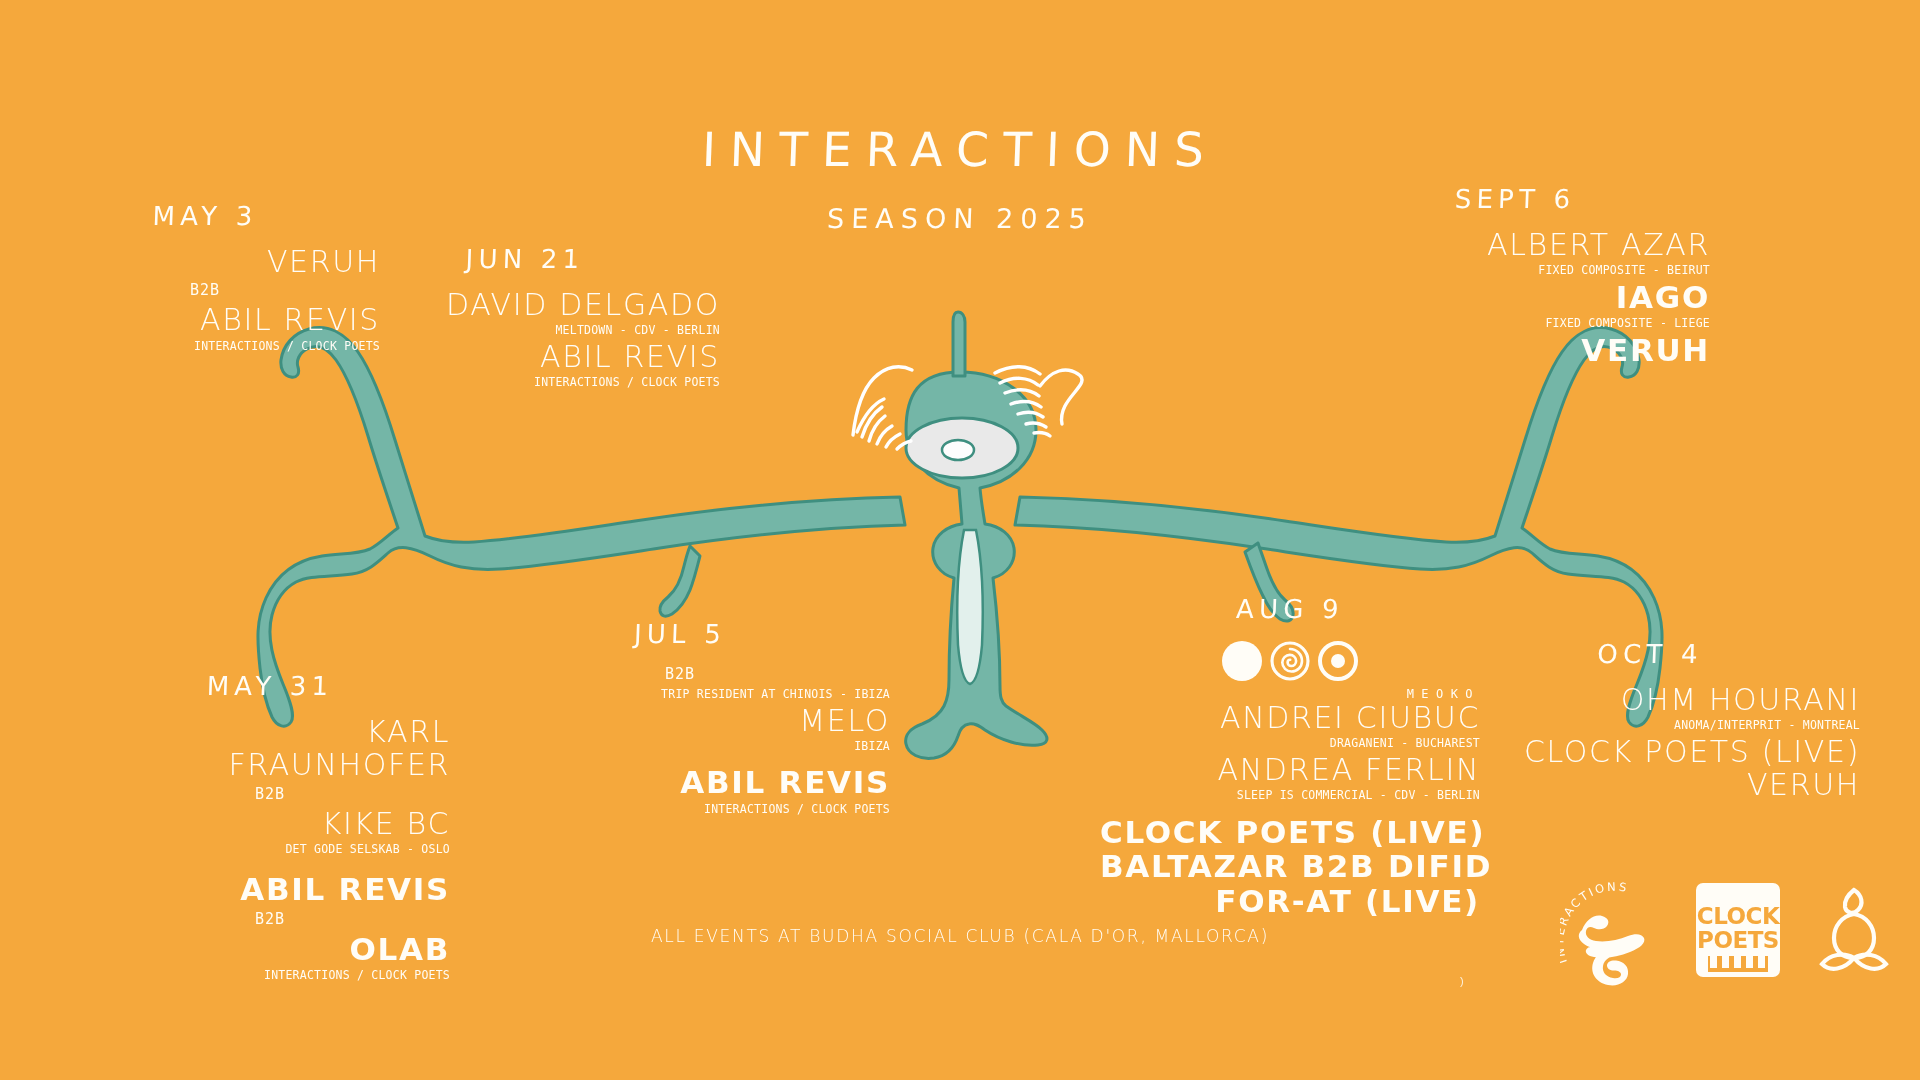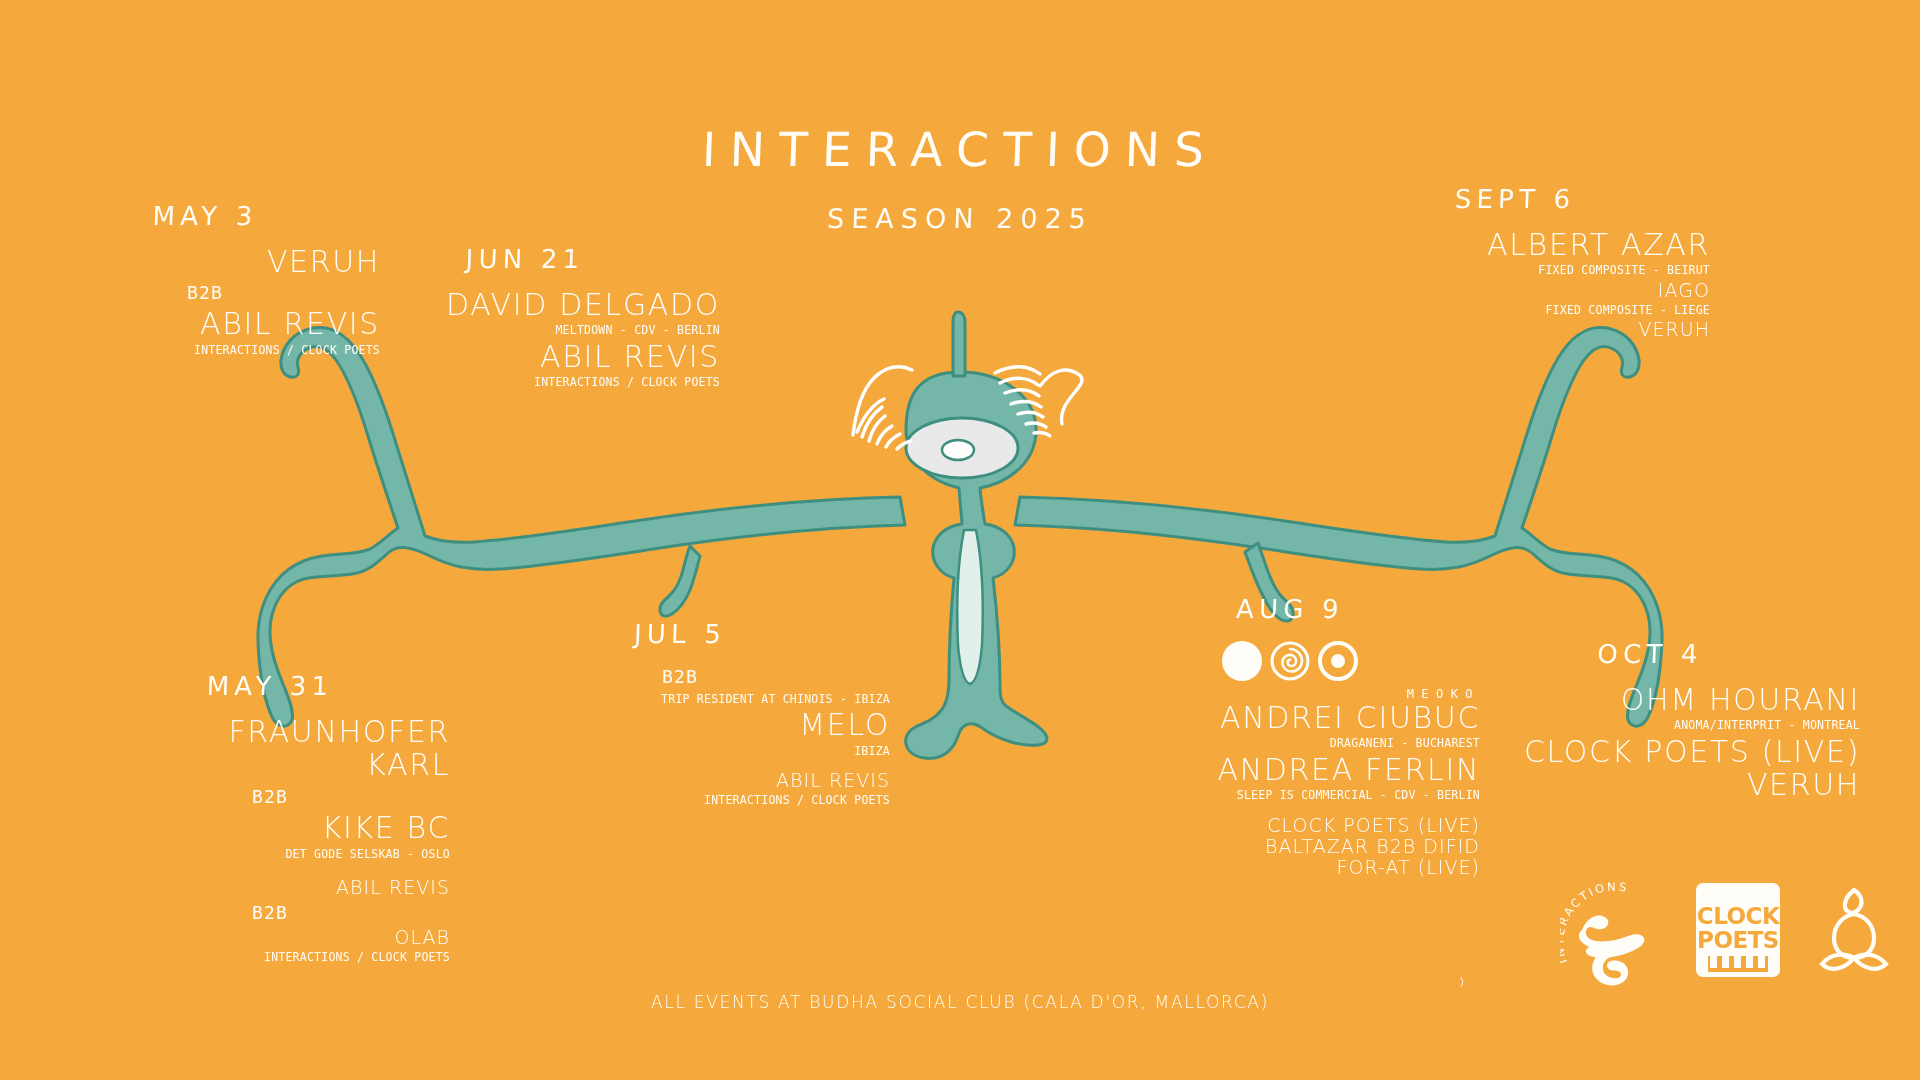--- a/index.html
+++ b/index.html
@@ -53,23 +53,23 @@
     position:absolute;left:0;right:0;top:205px;text-align:center;
     font-size:27px;letter-spacing:.26em;line-height:1;
   }
 
   
   .block{position:absolute;text-align:center;}
   .block .date{
     font-size:26px;letter-spacing:.20em;line-height:1.15;margin-bottom:13px;
   }
   .block .act{font-size:30px;line-height:1.12;}
-  .block .act.sm{font-size:19px;}
+  .block .act.sm{font-size:31px;font-weight:bold;}
   .block .aff{font-size:11.5px;line-height:1.5;margin-top:1px;}
-  .block .lnk{font-size:18px;line-height:1.5;margin:1px 0 1px;}
+  .block .lnk{font-size:15px;line-height:1.5;margin:1px 0 1px;}
 
   
   #blk-may3   {left:30px;  top:202px;  width:350px;}
   #blk-jun21  {left:330px; top:245px;  width:390px;}
   #blk-sept6  {left:1320px;top:185px;  width:390px;}
   #blk-may31  {left:90px;  top:672px;  width:360px;}
   #blk-jul5   {left:470px; top:620px;  width:420px;}
   #blk-aug9   {left:1100px;top:595px;  width:380px;}
   #blk-oct4   {left:1440px;top:640px;  width:420px;}
 
@@ -82,21 +82,21 @@
   #meoko .c3 i{position:absolute;left:50%;top:50%;width:14px;height:14px;
     margin:-7px 0 0 -7px;border-radius:50%;background:#fffdf7;}
   #meoko-word{font-size:12px;letter-spacing:.62em;text-indent:.62em;}
 
   
   #creature{position:absolute;left:0;top:0;width:1920px;height:1080px;
     pointer-events:none;}
 
   
   #venue{
-    position:absolute;left:0;right:0;top:992px;text-align:center;
+    position:absolute;left:0;right:0;top:926px;text-align:center;
     font-size:17px;letter-spacing:.10em;
   }
 
   
   #logos{position:absolute;left:1560px;top:880px;width:330px;height:110px;}
   .logo{position:absolute;top:0;}
   #logo-interactions{left:0;width:108px;height:110px;}
   #logo-clockpoets{left:132px;width:92px;height:100px;}
   #logo-budha{left:258px;width:72px;height:100px;}
   #tiny-mark{position:absolute;left:1460px;top:975px;font-size:11px;color:#fffdf7;opacity:.85;}
@@ -262,22 +262,22 @@
     <div class="date hand">SEPT 6</div>
     <div class="act techno">ALBERT AZAR</div>
     <div class="aff sub">FIXED COMPOSITE - BEIRUT</div>
     <div class="act techno sm">IAGO</div>
     <div class="aff sub">FIXED COMPOSITE - LIEGE</div>
     <div class="act techno sm">VERUH</div>
   </div>
 
   <div class="block" id="blk-may31">
     <div class="date hand">MAY 31</div>
+    <div class="act techno">KARL</div>
     <div class="act techno">FRAUNHOFER</div>
-    <div class="act techno">KARL</div>
     <div class="lnk b2b">B2B</div>
     <div class="act techno">KIKE BC</div>
     <div class="aff sub">DET GODE SELSKAB - OSLO</div>
     <div class="act techno sm" style="margin-top:14px">ABIL REVIS</div>
     <div class="lnk b2b">B2B</div>
     <div class="act techno sm">OLAB</div>
     <div class="aff sub">INTERACTIONS / CLOCK POETS</div>
   </div>
 
   <div class="block" id="blk-jul5">

